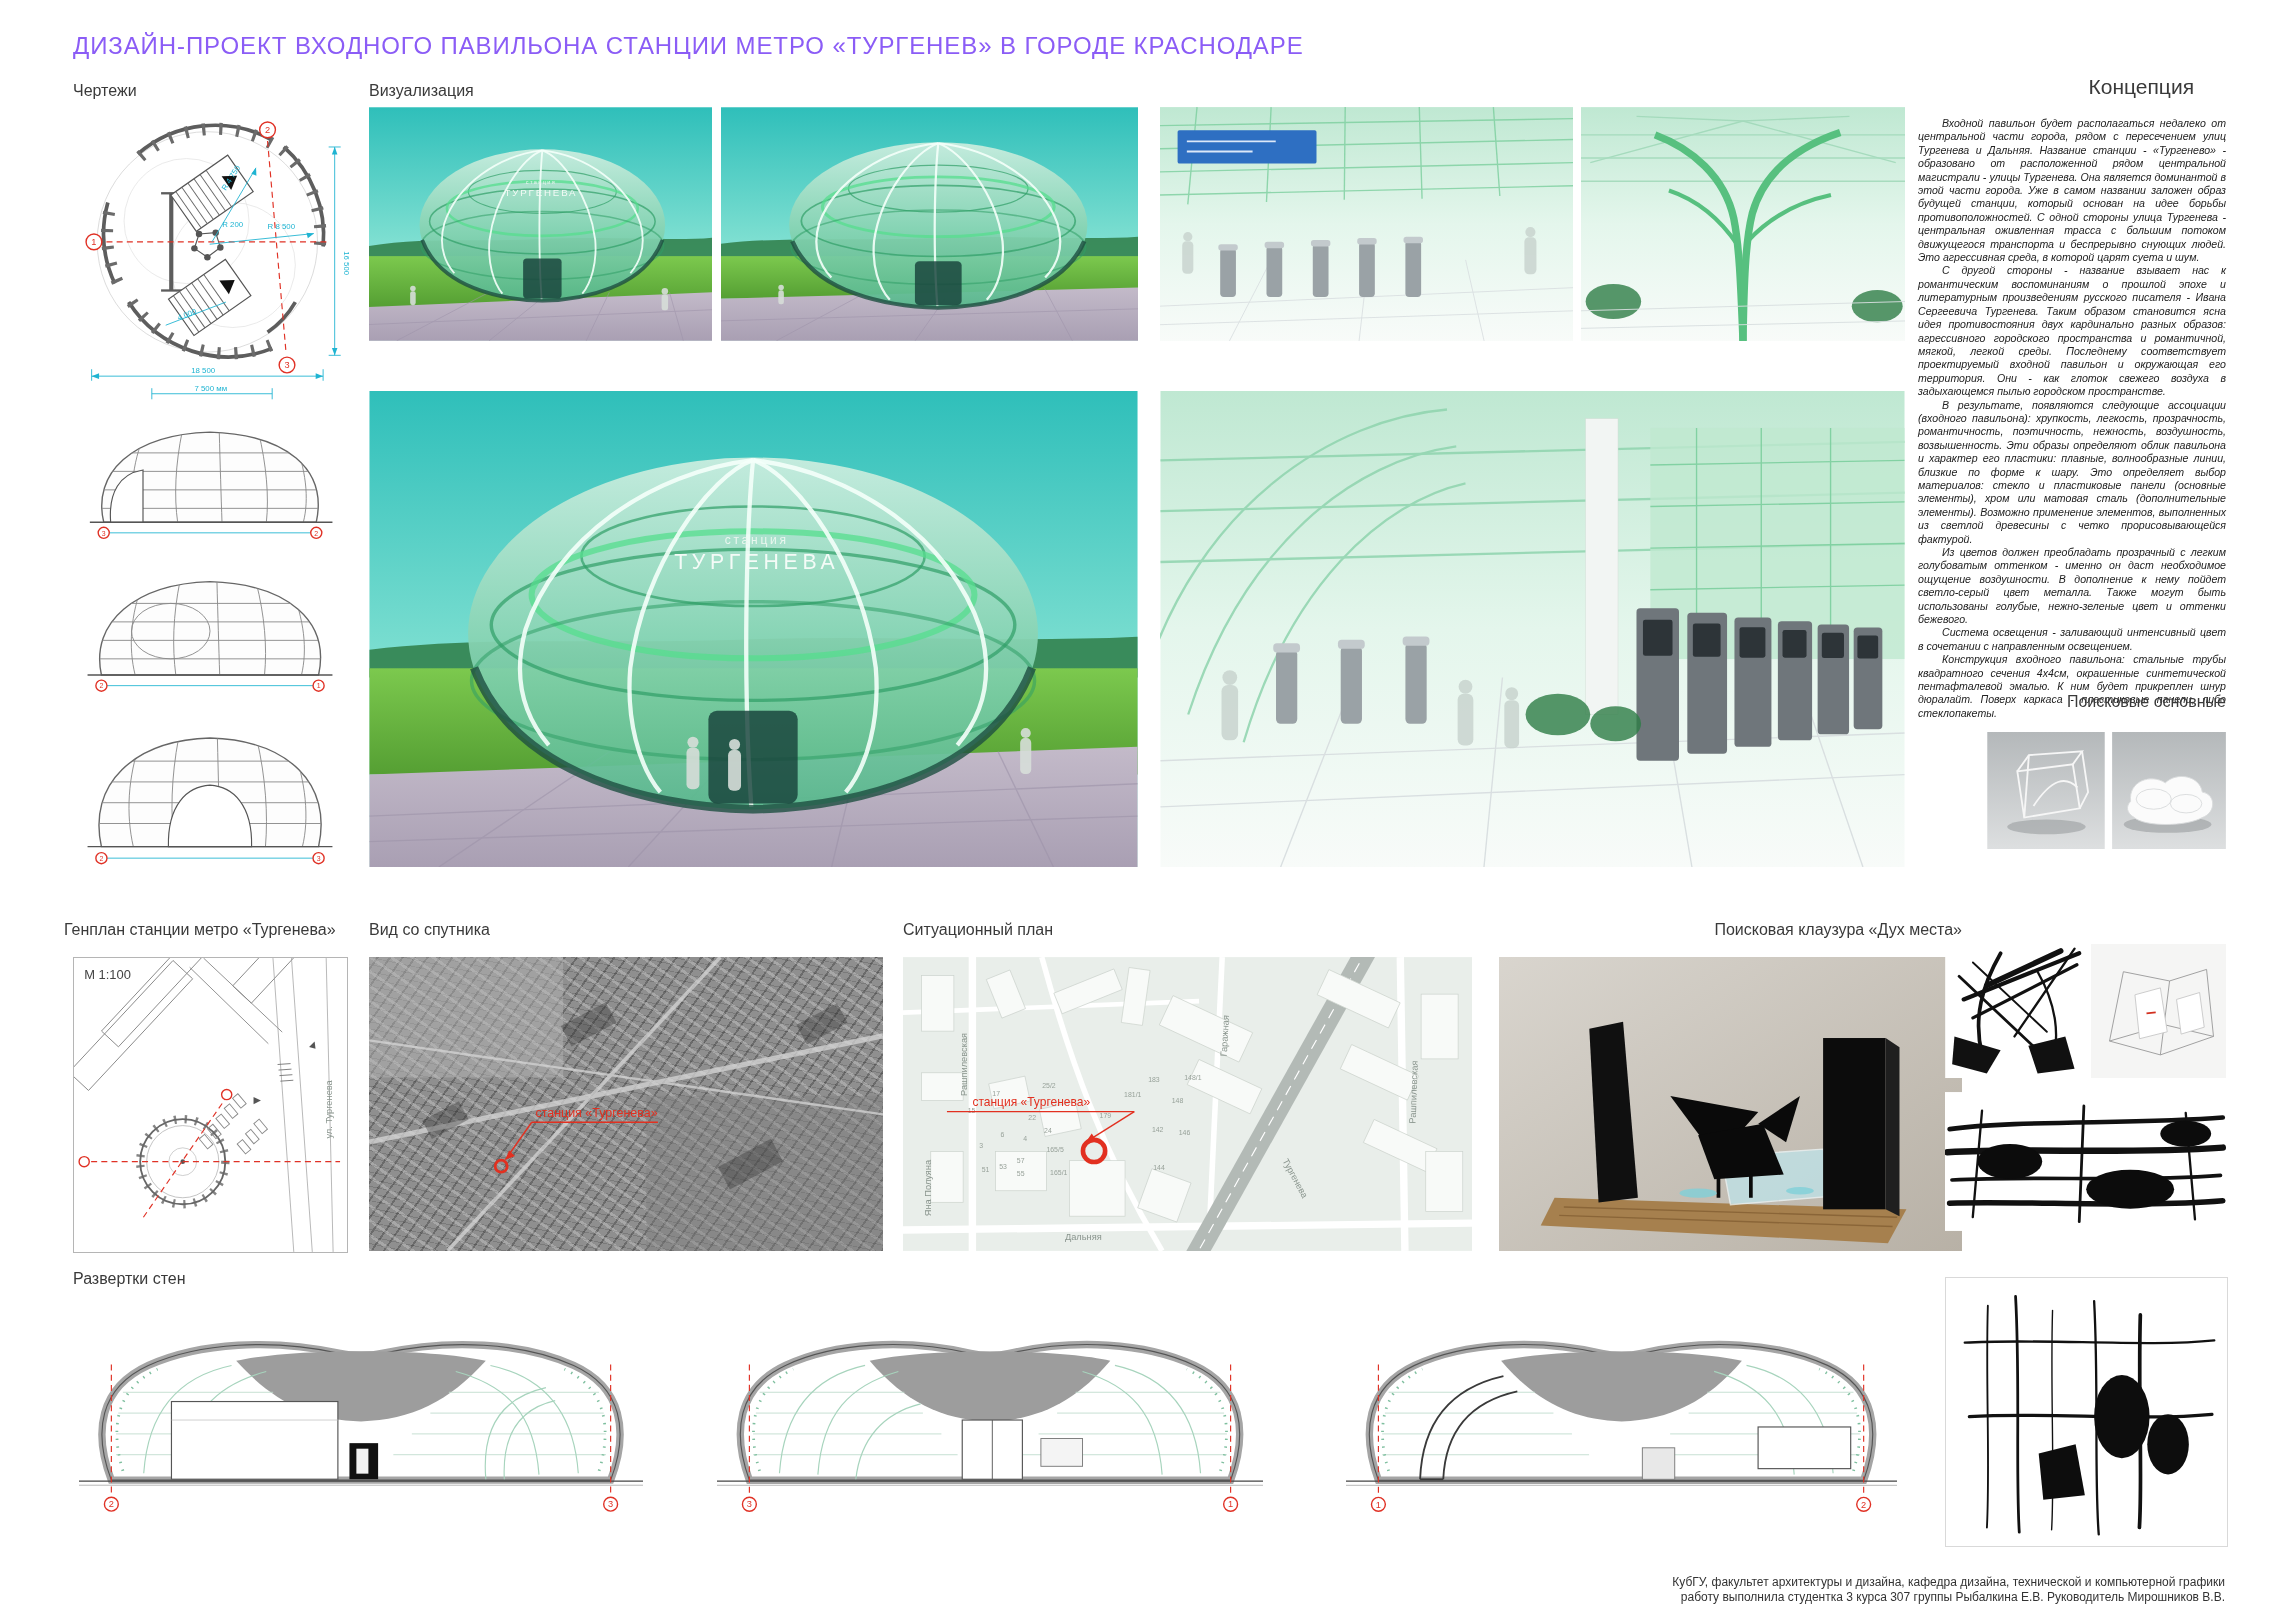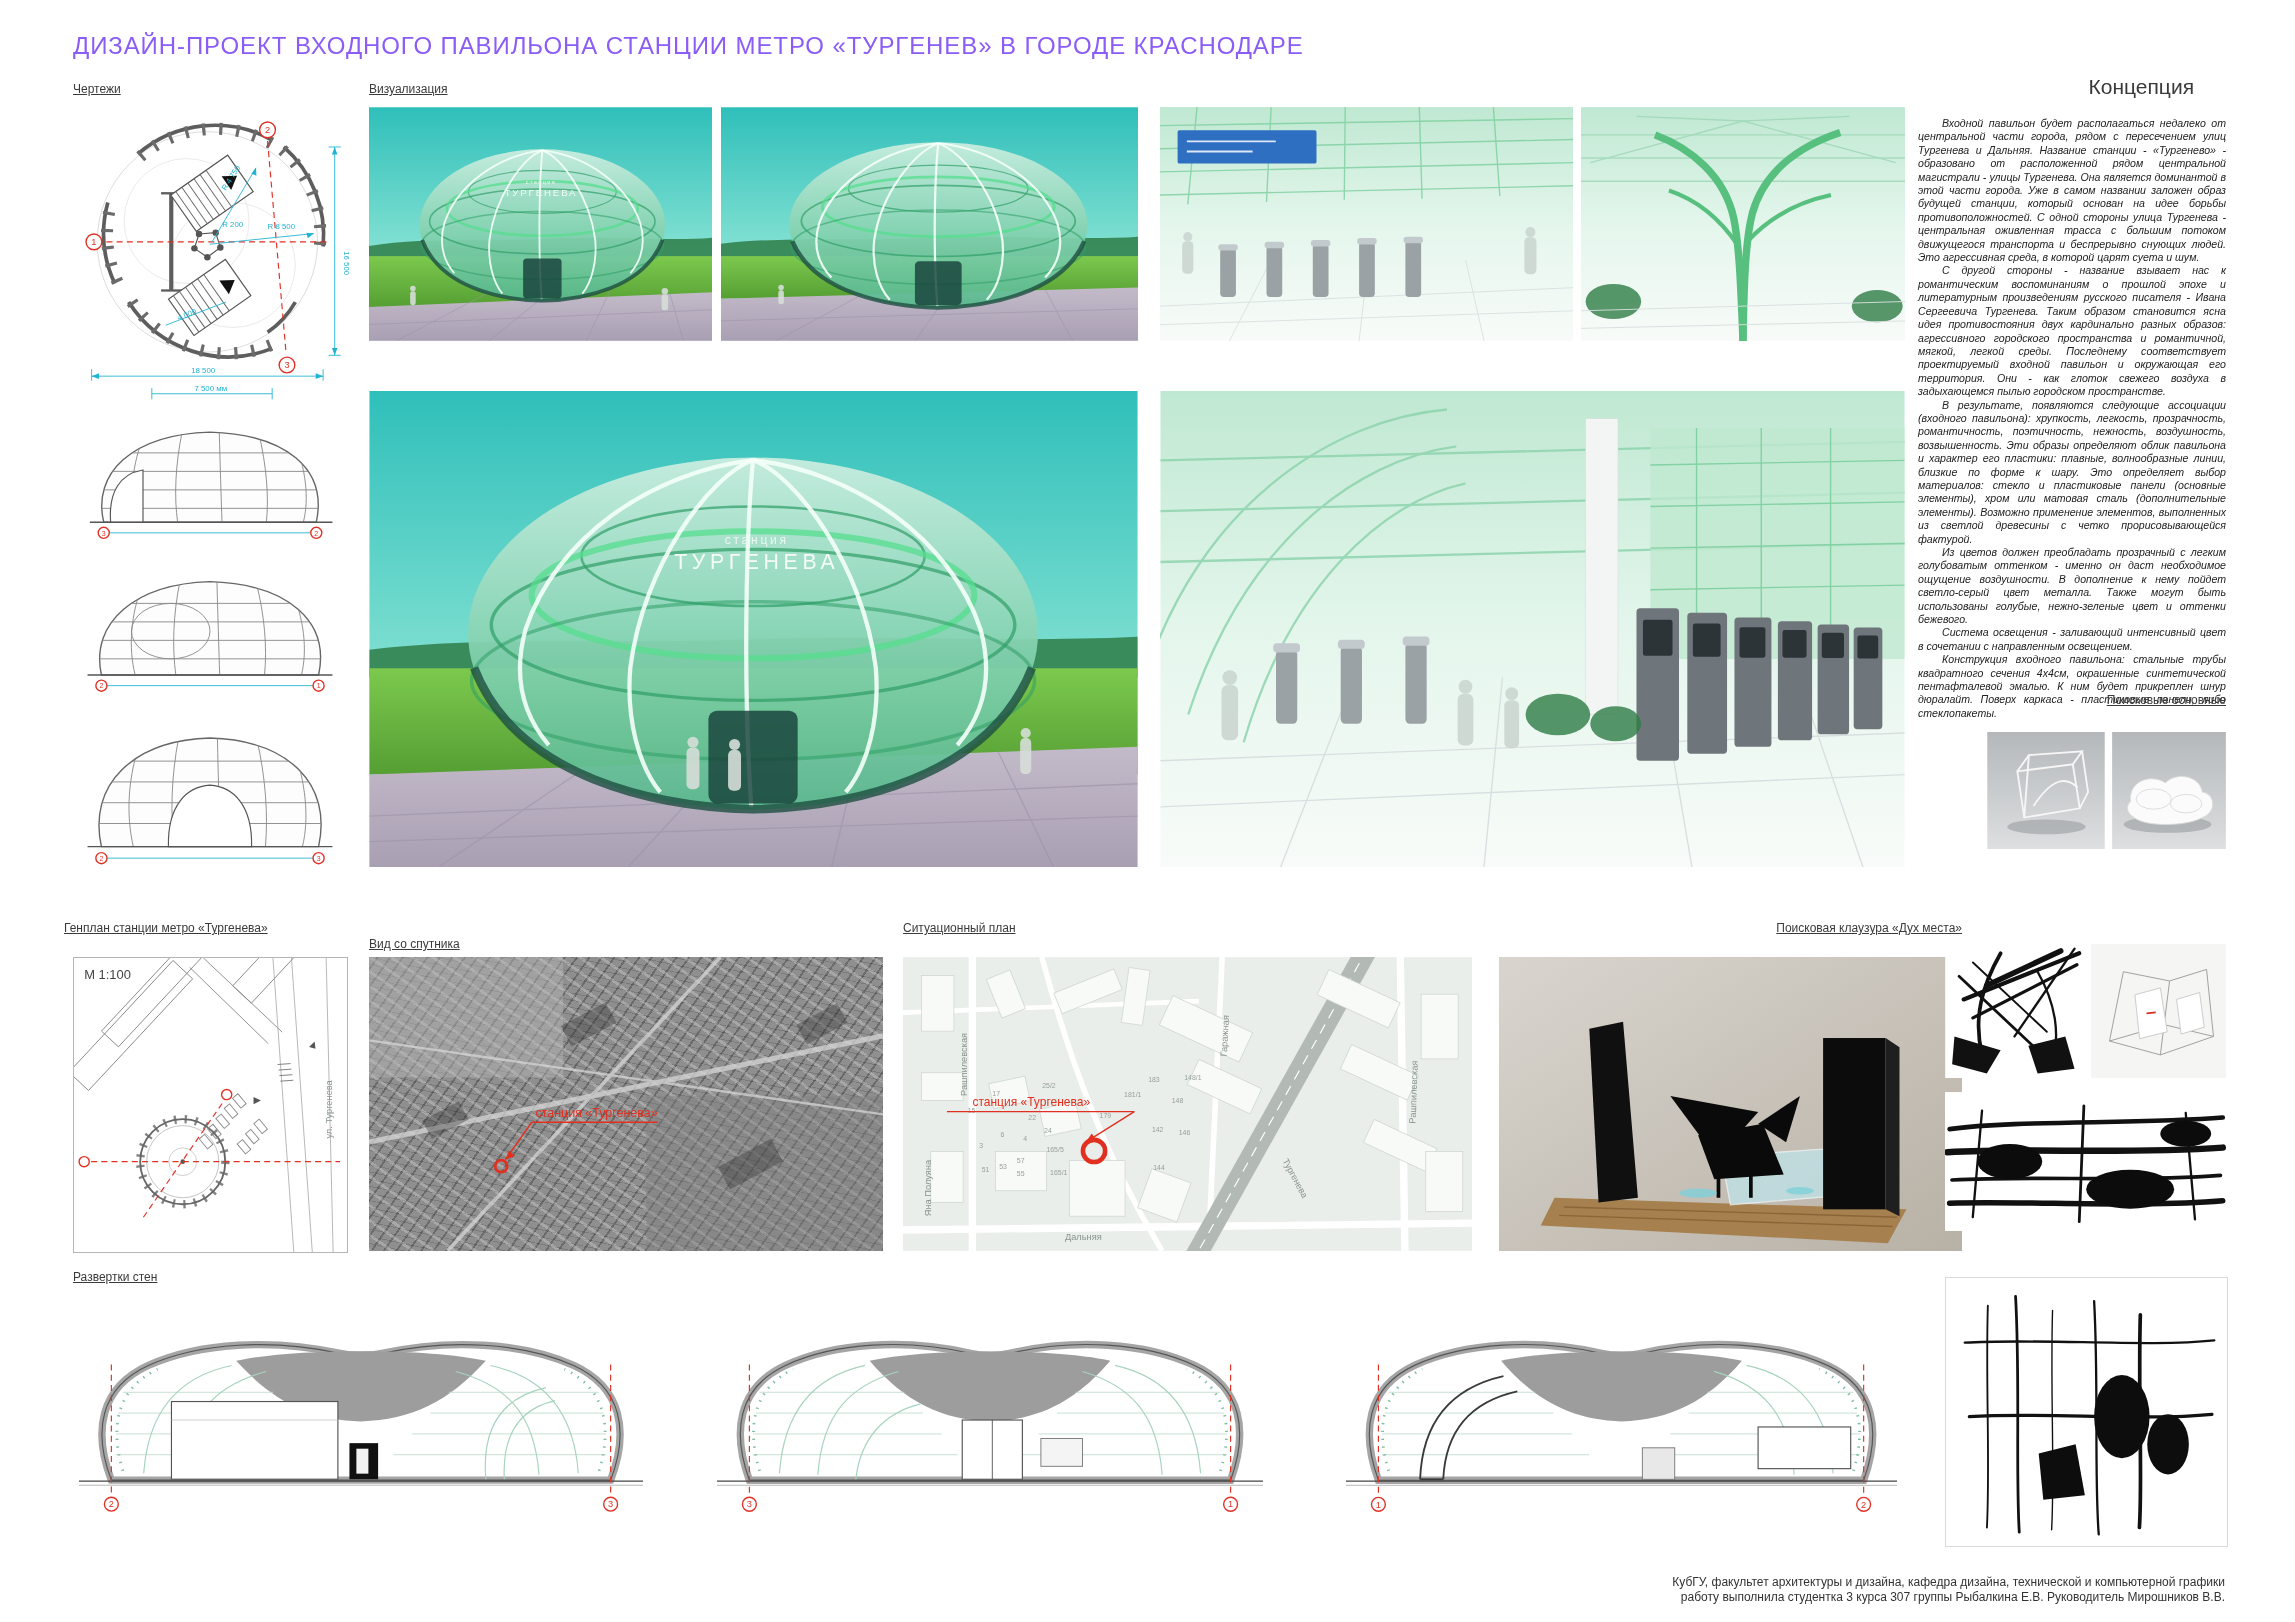--- a/index.html
+++ b/index.html
@@ -1,20 +1,20 @@
 <!DOCTYPE html>
 <html style="font-size:7.4px"><head>
 <meta charset="utf-8">
 <style>
   html,body{margin:0;padding:0;background:#ffffff;}
   #board{position:relative;width:2295px;height:1623px;background:#fff;overflow:hidden;
          font-family:"Liberation Sans",sans-serif;color:#303030;}
   .abs{position:absolute;}
   .title{font-size:24px;letter-spacing:0.9px;color:#8b5cf6;white-space:nowrap;}
-  .hdr{font-size:12px;color:#3a3a3a;white-space:nowrap;text-decoration:underline;}
+  .hdr{font-size:16px;color:#3a3a3a;white-space:nowrap;}
   .hdr-big{font-size:21px;color:#3a3a3a;}
   .r{text-align:right;}
   .tile{position:absolute;overflow:hidden;}
   .concept{font-size:10.6px;line-height:13.4px;text-align:justify;color:#222;font-style:italic;}
   .concept p{margin:0;text-indent:24px;}
   .credits{font-size:12px;line-height:15px;color:#333;}
   svg{display:block;}
   svg text{font-family:"Liberation Sans",sans-serif;}
   .cy{fill:#1fb4d2;font-size:17px;}
   .cyl{stroke:#2bb8d4;stroke-width:2;fill:none;}
@@ -527,21 +527,21 @@
       <ellipse cx="120" cy="200" rx="95" ry="18" fill="#8e9294" opacity=".5"></ellipse>
       <g fill="#fbfbfb" stroke="#d9dbdc" stroke-width="2">
         <path d="M40,150 C35,105 85,90 115,110 C140,85 190,95 195,130 C225,135 225,175 195,185 C160,205 70,205 48,185 C30,175 30,160 40,150 Z"></path>
         <ellipse cx="90" cy="145" rx="38" ry="22"></ellipse>
         <ellipse cx="160" cy="155" rx="34" ry="20"></ellipse>
       </g>
     </svg>
   </div>
 
   <div class="abs hdr" style="left:64px;top:921px;">Генплан станции метро «Тургенева»</div>
-  <div class="abs hdr" style="left:369px;top:921px;margin-top:16px;">Вид со спутника</div>
+  <div class="abs hdr" style="left:369px;top:921px;">Вид со спутника</div>
   <div class="abs hdr" style="left:903px;top:921px;">Ситуационный план</div>
   <div class="abs hdr r" style="left:1499px;top:921px;width:463px;">Поисковая клаузура «Дух места»</div>
 
   <div class="tile" style="left:73px;top:957px;width:273px;height:294px;border:0.5px solid #b5b5b5;">
     <svg width="273" height="294" viewBox="0 0 590 635">
       <rect width="590" height="635" fill="#ffffff"></rect>
       <text x="22" y="45" font-size="28" fill="#444">М 1:100</text>
       <g class="wire">
         <rect x="-40" y="120" width="330" height="58" transform="rotate(-47 120 150)"></rect>
         <rect x="30" y="40" width="300" height="50" transform="rotate(-47 180 65)"></rect>

